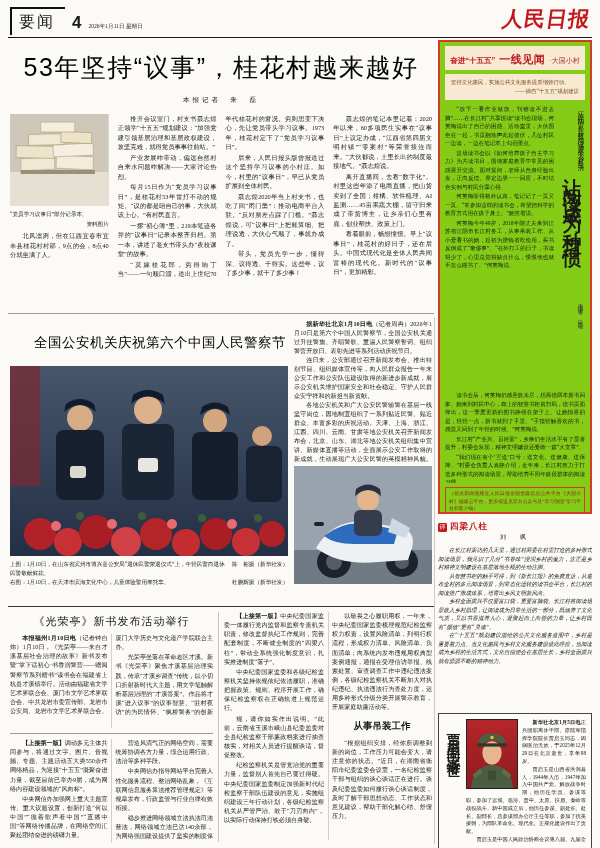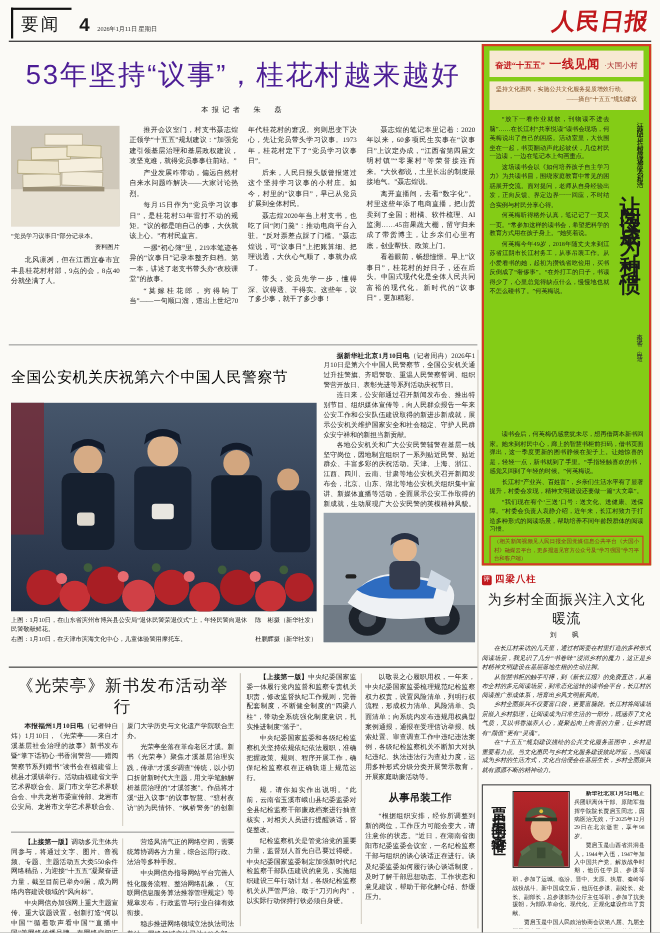--- a/index.html
+++ b/index.html
@@ -15,53 +15,53 @@
   .header { position:absolute; left:10px; top:5px; width:580px; height:30px; display:flex; align-items:flex-end; justify-content:space-between; }
   .header-left { display:flex; align-items:flex-end; gap:7px; }
   .section-label { border-left:2px solid #111; border-top:2px solid #111; padding:3px 10px 2px 7px; font-size:16px; letter-spacing:2px; }
   .page-num { font-size:17px; font-weight:700; padding-bottom:2px; }
   .page-date { font-size:5.6px; padding-bottom:4px; color:#222; }
   .masthead { color:#c0181c; font-size:21px; font-weight:900; letter-spacing:1px; transform:skewX(-8deg); font-family:"Liberation Serif","DejaVu Serif",serif; padding-bottom:2px; }
   .rule-header { position:absolute; left:8px; top:37px; width:584px; border-top:1.6px solid #1a1a1a; }
 
   
   .lead-article { position:absolute; left:10px; top:44px; width:422px; height:266px; }
-  .lead-title { text-align:center; font-size:25px; letter-spacing:1.5px; margin:7px 0 12px; color:#4c1d95; }
+  .lead-title { text-align:center; font-size:25px; letter-spacing:1.5px; margin:7px 0 12px; color:#000000; }
   .lead-byline { text-align:center; font-size:6.5px; letter-spacing:3px; margin-bottom:9px; }
   .body-cols { text-align:justify; font-size:6.3px; line-height:1.5; overflow:hidden; }
   .body-cols p { text-indent:2em; margin-bottom:1px; }
   .lead-body { column-count:4; column-gap:9px; height:186px; }
   figure.leadfig { width:100%; margin-bottom:3px; }
   .figcap { font-size:5.6px; text-indent:0 !important; margin-top:2px; }
   .figcredit { font-size:5.6px; text-align:right; text-indent:0 !important; }
 
   
   .rule-mid { position:absolute; left:8px; top:313px; width:426px; border-top:1px solid #999; }
   .rule-bottom { position:absolute; left:8px; top:606px; width:426px; border-top:1.2px solid #333; }
   .vrule-rail { position:absolute; left:434px; top:318px; height:526px; border-left:1px solid #cfcac0; }
 
   
   .police { position:absolute; left:10px; top:318px; width:422px; height:284px; }
-  .police-title { position:absolute; left:0; top:16px; width:276px; text-align:left; font-size:13.5px; letter-spacing:.5px; white-space:nowrap; color:#000; }
+  .police-title { position:absolute; left:0; top:16px; width:276px; text-align:right; font-size:13.5px; letter-spacing:.5px; white-space:nowrap; color:#000; }
   .dispatch { position:absolute; left:284px; top:2px; width:138px; height:142px; font-size:6.1px; line-height:1.48; text-align:justify; overflow:hidden; }
   .dispatch p { text-indent:2em; }
   .dispatch .b { font-weight:700; }
   .photo-main { position:absolute; left:0; top:48px; width:278px; height:190px; }
   .photo-moto { position:absolute; left:284px; top:148px; width:138px; height:118px; }
   .photo-main svg,.photo-moto svg { display:block; width:100%; height:100%; }
   .captions { position:absolute; left:0; top:242px; width:278px; font-size:5.6px; line-height:1.6; }
   .cap-row { display:flex; justify-content:space-between; gap:6px; }
   .cap-credit { white-space:nowrap; }
 
   
   .bottom { position:absolute; left:10px; top:612px; width:422px; height:230px; display:flex; }
   .bottom-left { width:203px; }
   .vsep { width:1px; background:#c8c3b9; margin:0 5px; }
   .bottom-right { flex:1; }
-  .book-title { text-align:center; font-size:15px; letter-spacing:1px; margin:2px 0 5px; }
+  .book-title { text-align:center; font-size:11px; letter-spacing:1px; margin:2px 0 5px; }
   .book-body { column-count:2; column-gap:8px; column-rule:.5px solid #d5d0c6; height:94px; font-size:6.1px; }
   .hsep { border-top:.8px solid #999; margin:5px 0; }
   .jump-left-body { column-count:2; column-gap:8px; column-rule:.5px solid #d5d0c6; height:104px; font-size:6.1px; }
   .jump-right-body { column-count:2; column-gap:8px; column-rule:.5px solid #d5d0c6; height:228px; font-size:6.1px; }
   .jump-label { font-weight:700; }
   .subhead { text-align:center; font-size:9.5px; font-weight:700; text-indent:0 !important; margin:6px 0; font-family:"Liberation Sans","DejaVu Sans",sans-serif; }
 
   
   .rail { position:absolute; left:438px; top:40px; width:154px; height:804px; }
   .feature-box { border:2.4px solid #d43a26; background:#84cc16; height:474px; padding:4px 5px; overflow:hidden; }
@@ -316,21 +316,20 @@
           <p>“我们现在有个‘三送’口号：送文化、送健康、送保障。”村委会负责人袁静介绍，近年来，长江村致力于打造多种形式的阅读场景，帮助培养不同年龄段群体的阅读习惯。</p>
         </div>
       <div class="feature-footnote">（相关新闻视频见人民日报全国党媒信息公共平台《大国小村》融媒云平台，更多报道见官方公众号及“学习强国”学习平台和客户端）</div>
     </div>
 
     <div class="expert">
       <div class="expert-labelrow">
         <span class="expert-icon hd">评</span>
         <span class="expert-label">四梁八柱</span>
       </div>
-      <div class="expert-title hd">为乡村全面振兴注入文化暖流</div>
       <div class="expert-author">刘　飒</div>
       <div class="expert-body">
           <p>在长江村采访的几天里，通过村两委在村里打造的多种形式阅读场景，我见识了几分“书卷味”浸润乡村的魔力，这正是乡村精神文明建设在基层落地生根的生动注脚。</p>
           <p>从智慧书柜的触手可得，到《新长江报》的免费直达，从遍布全村的多元阅读场景，到常态化运转的读书会平台，长江村的阅读推广形成体系，培育出乡风文明新风尚。</p>
           <p>乡村全面振兴不仅要富口袋，更要富脑袋。长江村将阅读场景嵌入乡村肌理，让阅读成为日常生活的一部分，既涵养了文化气质，又以书香滋养人心，凝聚起向上向善的力量，让乡村既有“颜值”更有“灵魂”。</p>
           <p>在“十五五”规划建议描绘的公共文化服务蓝图中，乡村是重要着力点。当文化惠民与乡村文化服务建设彼此呼应，当阅读成为乡村的生活方式，文化自信便会在基层生长，乡村全面振兴就有源源不断的精神动力。</p>
         </div>
 
     </div>
 

